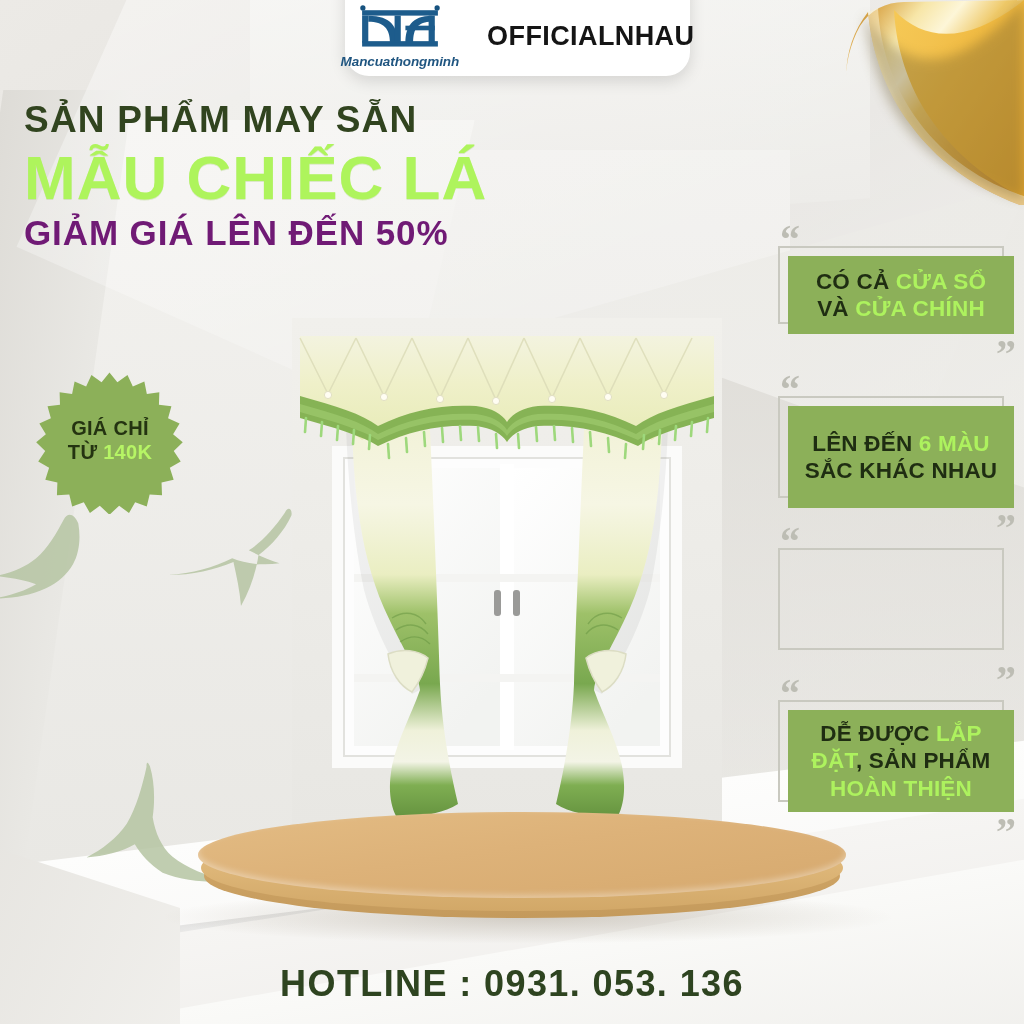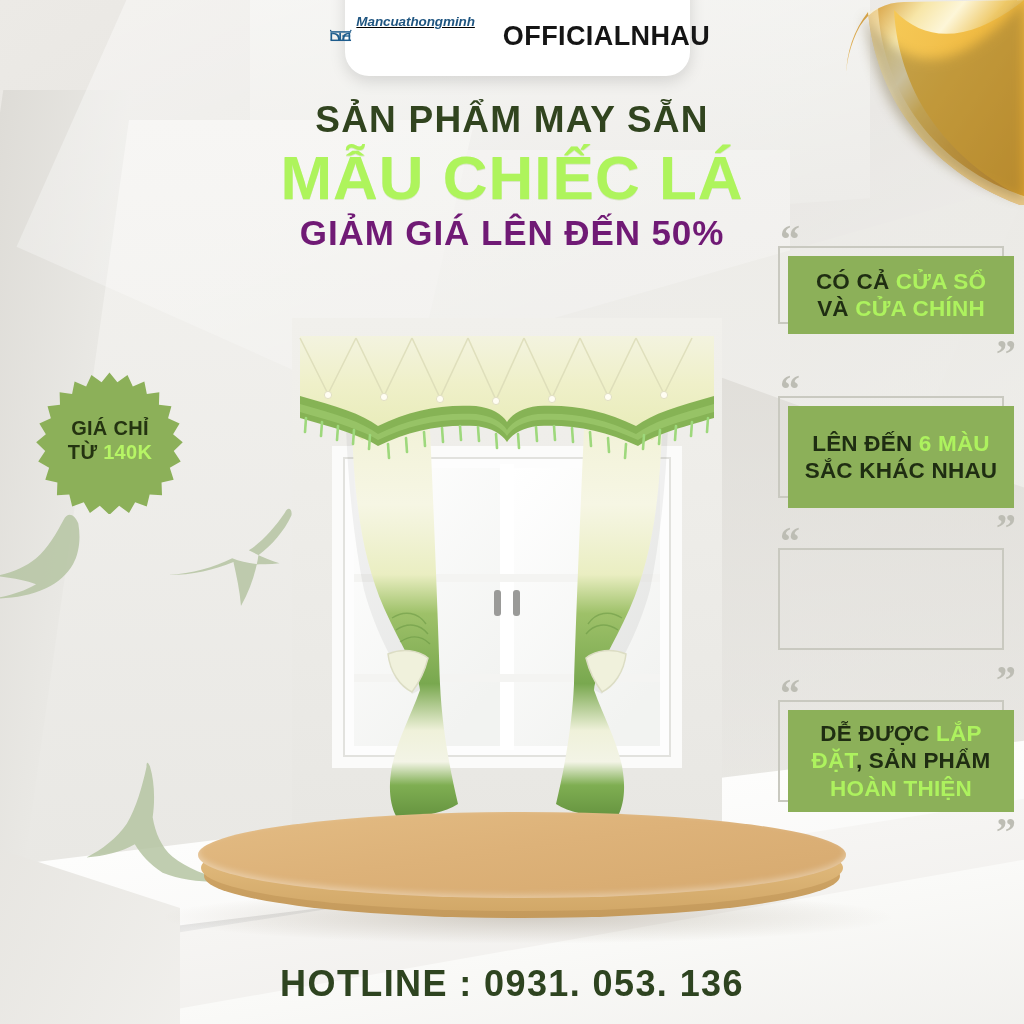--- a/index.html
+++ b/index.html
@@ -76,34 +76,34 @@
      filter:blur(6px);opacity:.35;}
 
   
   .header-pill{
     position:absolute;left:345px;top:-34px;width:345px;height:110px;
     background:#fff;border-radius:0 0 24px 24px;
     box-shadow:0 5px 16px rgba(0,0,0,.13);
     display:flex;align-items:center;justify-content:center;gap:14px;
     padding-top:30px;box-sizing:border-box;
   }
-  .logo-block{display:flex;flex-direction:row;align-items:flex-start;justify-content:center;width:150px;text-decoration:underline;}
+  .logo-block{display:flex;flex-direction:column;align-items:center;justify-content:center;width:150px;}
   .logo-mark{width:116px;height:48px;}
   .logo-word{
     font-size:13.5px;font-weight:bold;font-style:italic;color:#1f5580;
     letter-spacing:-.1px;margin-top:2px;white-space:nowrap;
   }
   .pill-div{width:2px;height:56px;background:#4a4a4a;}
   .store-block{display:flex;line-height:1.05;}
   .store-block span{
     font-size:27px;font-weight:bold;color:#151515;letter-spacing:.4px;
   }
 
   
-  .headline{position:absolute;left:0;right:0;top:100px;text-align:center;}
+  .headline{position:absolute;left:0;right:0;top:100px;padding-left:24px;}
   .h-top{
     font-size:37px;font-weight:bold;color:#31441f;letter-spacing:1.2px;
     line-height:1.1;
   }
   .h-main{
     font-size:62px;font-weight:bold;color:#aef45c;letter-spacing:1px;
     line-height:1.12;margin-top:2px;
     text-shadow:0 1px 0 rgba(140,190,70,.25);
   }
   .h-sub{

